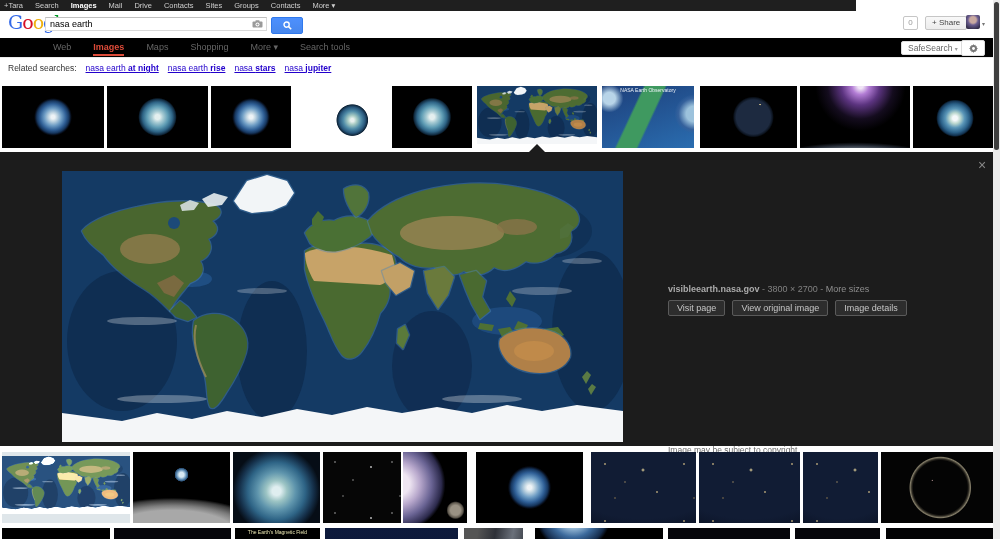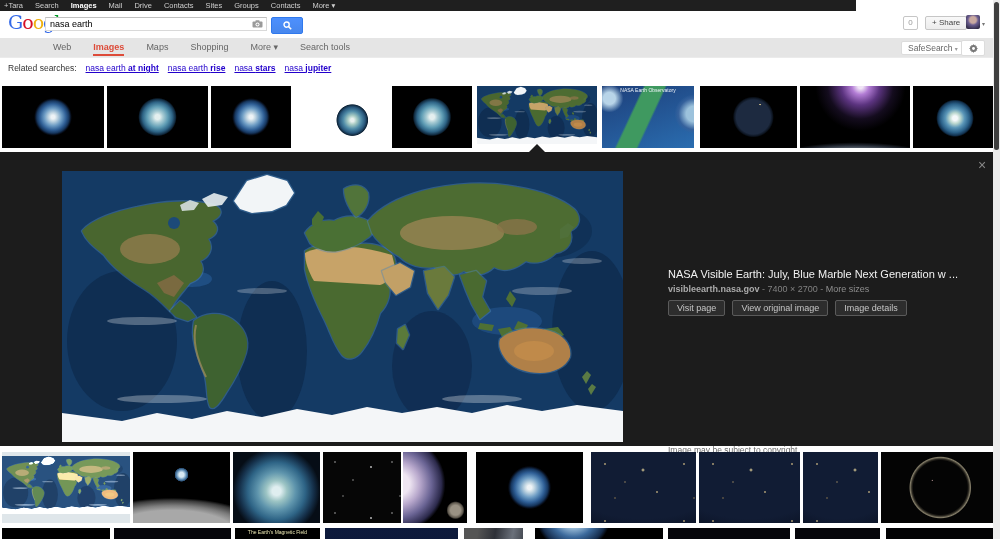--- a/index.html
+++ b/index.html
@@ -24,21 +24,21 @@
         justify-content:center;cursor:pointer;}
   .notif-btn{position:absolute;left:903px;top:16px;width:13px;height:12px;border:1px solid #c6c6c6;
         border-radius:2px;background:#fff;font-size:8px;color:#999;text-align:center;line-height:12px;cursor:pointer;}
   .share-btn{position:absolute;left:925px;top:16px;height:12px;border:1px solid #c6c6c6;border-radius:2px;
         background:linear-gradient(#f8f8f8,#ececec);font-size:8px;color:#444;padding:0 6px;line-height:12px;cursor:pointer;}
   .avatar{position:absolute;left:966px;top:15px;width:14px;height:14px;border-radius:2px;
         background:radial-gradient(circle at 50% 35%,#c9a9a0 0 28%,#6a5d8f 45%,#2b2640 90%);cursor:pointer;}
   .avatar-caret{position:absolute;left:982px;top:20px;font-size:6px;color:#777;}
 
   
-  .tabsrow{position:absolute;left:0;top:38px;width:1000px;height:19px;border-bottom:1px solid #ebebeb;background:#e5e5e5;}
+  .tabsrow{position:absolute;left:0;top:38px;width:1000px;height:19px;border-bottom:1px solid #ebebeb;background:#000000;}
   .tabs{position:absolute;left:53px;top:0;height:18px;display:flex;gap:22px;align-items:center;}
   .tab{font-size:9px;color:#666;cursor:pointer;white-space:nowrap;}
   .tab.active{color:#dd4b39;font-weight:bold;border-bottom:2px solid #dd4b39;padding-bottom:2px;margin-bottom:-4px;}
   .safesearch{position:absolute;left:901px;top:3px;height:12px;border:1px solid #dcdcdc;border-radius:2px;
         background:#fff;font-size:8.5px;color:#666;padding:0 6px;line-height:12px;cursor:pointer;}
   .gearbox{position:absolute;left:961px;top:2px;width:22px;height:14px;border:1px solid #dcdcdc;border-radius:2px;
         background:#fff;display:flex;align-items:center;justify-content:center;cursor:pointer;}
 
   
   .related{position:absolute;left:8px;top:63px;font-size:8.5px;color:#222;display:flex;gap:9px;align-items:center;}
@@ -253,23 +253,22 @@
       <div class="tile k-horizon" style="left: 800px; top: 86px; width: 110px; height: 62px;"></div>
       <div class="tile k-globe-bright" style="left: 913px; top: 86px; width: 84px; height: 62px;"></div>
     </div>
   <div class="sel-caret"></div>
 
   <div class="panel">
     <svg class="main-map" viewBox="0 0 561 271" preserveAspectRatio="none">
       <use href="#worldmap" xlink:href="#worldmap"></use>
     </svg>
     <div class="pv-close">×</div>
-    <div class="pv-title">NASA Visible Earth: July, Blue Marble Next Generation w ...</div>
     <div class="pv-meta">
-      <span class="src">visibleearth.nasa.gov</span><span> - 7400 × 2700 - </span><span class="more">More sizes</span>
+      <span class="src">visibleearth.nasa.gov</span><span> - 3800 × 2700 - </span><span class="more">More sizes</span>
     </div>
     <div class="pv-buttons">
         <button class="pv-btn">Visit page</button>
         <button class="pv-btn">View original image</button>
         <button class="pv-btn">Image details</button>
       </div>
     <div class="pv-copy">Image may be subject to copyright.</div>
   </div>
 
   <div id="row2">

